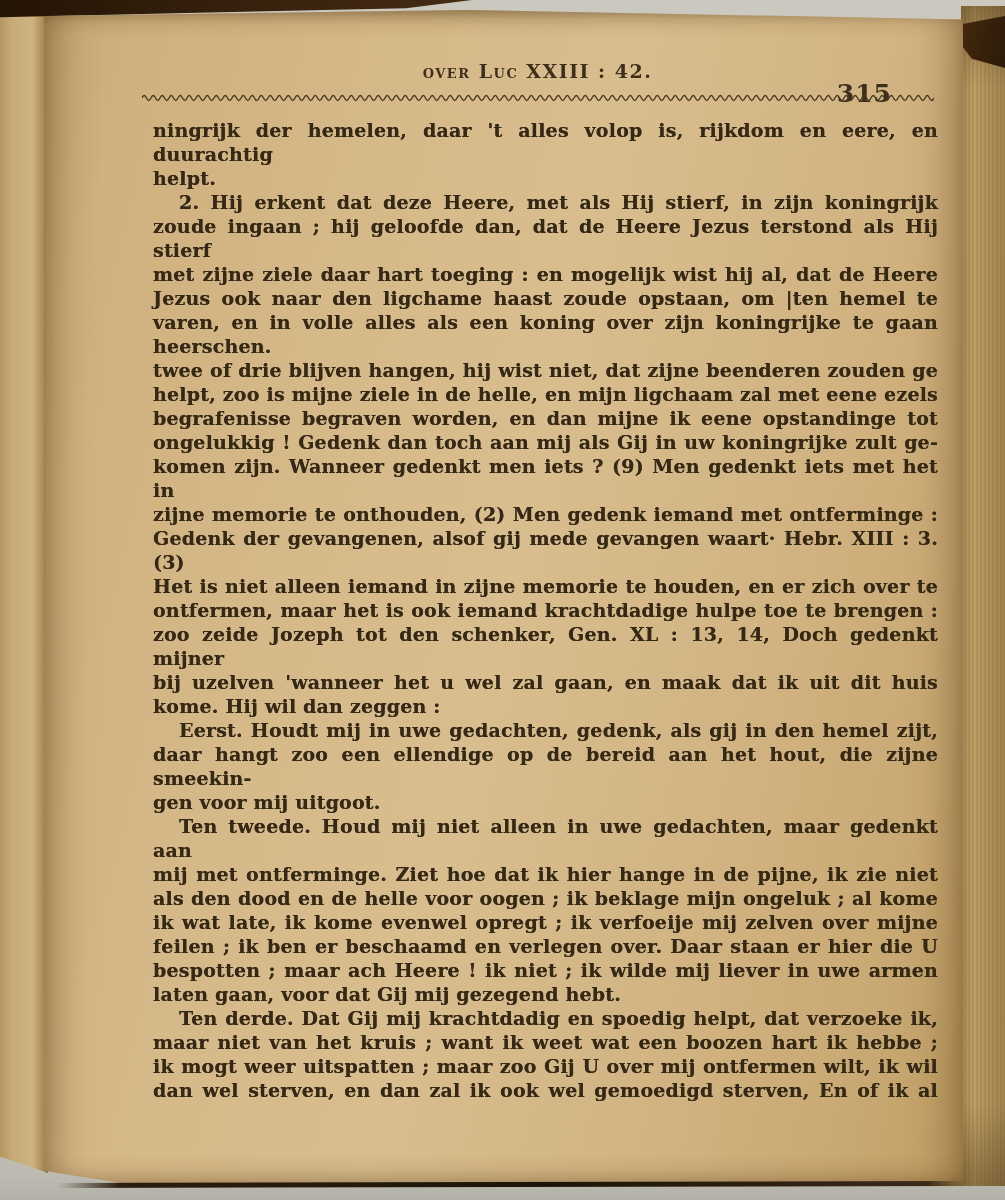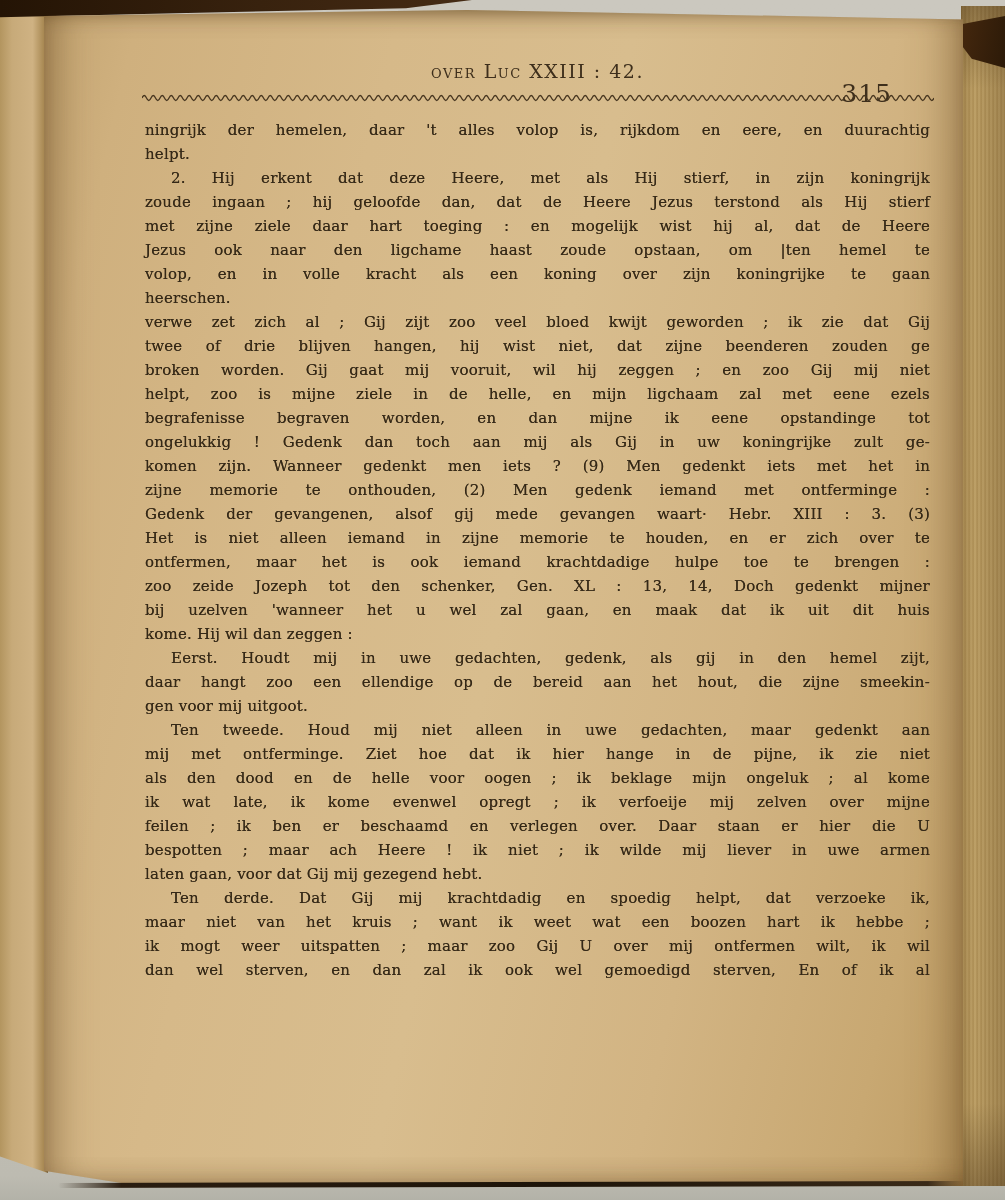--- a/index.html
+++ b/index.html
@@ -55,40 +55,41 @@
   
   .page-bottom-line {
     position: absolute; left: 58px; top: 1182px; width: 906px; height: 5px;
     background: linear-gradient(90deg, rgba(30,20,9,0) 0%, #2a1d10 7%, #1d1409 55%, #3a2a18 96%, rgba(30,20,9,0) 100%);
     border-radius: 3px;
     transform: rotate(-0.12deg);
   }
   .page-inner {
     position: absolute; left: 101px; top: 0; width: 785px; height: 100%;
     color: #342817;
+    font-weight: bold;
   }
   .running-header {
     position: absolute; top: 50px; left: 0; width: 100%; height: 26px;
     font-size: 19px; color: #3e2f1c;
   }
   .running-title {
     text-align: center; letter-spacing: 1.5px;
   }
   .sc { font-variant: small-caps; }
   .page-number {
     position: absolute; right: 38px; top: 19px;
     font-size: 25px; letter-spacing: 1px;
   }
   .wavy-rule {
     position: absolute; top: 80px; left: -3px; width: 792px; height: 14px;
     display: block;
   }
   .text-block {
-    position: absolute; top: 108px; left: 0; width: 785px;
-    font-size: 15px; line-height: 24px;
+    position: absolute; top: 108px; left: 8px; width: 785px;
+    font-size: 19px; line-height: 24px;
     letter-spacing: 0.2px;
     text-shadow: 0 0 0.5px rgba(52,38,18,0.75);
   }
   .para { margin: 0; }
   .line {
     text-align: justify;
     text-align-last: justify;
   }
   .line.indent { text-indent: 26px; }
   .line.lastline { text-align-last: left; }
@@ -117,27 +118,25 @@
       <div class="text-block">
           <div class="para">
             <div class="line">ningrijk der hemelen, daar 't alles volop is, rijkdom en eere, en duurachtig</div>
             <div class="line lastline">helpt.</div>
           </div>
           <div class="para">
             <div class="line indent">2.  Hij  erkent  dat  deze  Heere,  met  als  Hij  stierf,  in  zijn  koningrijk</div>
             <div class="line">zoude ingaan ; hij geloofde dan, dat de Heere Jezus terstond als Hij stierf</div>
             <div class="line">met zijne ziele daar hart toeging :  en mogelijk wist hij al, dat de Heere</div>
             <div class="line">Jezus ook naar den ligchame haast zoude opstaan, om |ten hemel te</div>
-            <div class="line">volop, en in volle kracht als een koning over zijn koningrijke te gaan</div>
+            <div class="line">varen, en in volle alles als een koning over zijn koningrijke te gaan</div>
             <div class="line lastline">heerschen.</div>
           </div>
           <div class="para">
-            <div class="line">verwe zet zich al ;  Gij zijt zoo veel bloed kwijt geworden ;  ik zie dat Gij</div>
             <div class="line">twee of drie blijven hangen, hij wist niet, dat zijne beenderen zouden ge</div>
-            <div class="line">broken worden.  Gij gaat mij vooruit, wil hij zeggen ;  en zoo Gij mij niet</div>
             <div class="line">helpt, zoo is mijne ziele in de helle, en mijn ligchaam zal met eene ezels</div>
             <div class="line">begrafenisse begraven worden, en dan mijne ik eene opstandinge tot</div>
             <div class="line">ongelukkig !  Gedenk dan toch aan mij als Gij in uw koningrijke zult ge-</div>
             <div class="line">komen zijn.  Wanneer gedenkt men iets ? (9) Men gedenkt iets met het in</div>
             <div class="line">zijne memorie te onthouden, (2) Men gedenk iemand met ontferminge :</div>
             <div class="line">Gedenk der gevangenen, alsof gij mede gevangen waart· Hebr. XIII : 3. (3)</div>
             <div class="line">Het is niet alleen iemand in zijne memorie te houden, en er zich over te</div>
             <div class="line">ontfermen, maar het is ook iemand krachtdadige hulpe toe te brengen :</div>
             <div class="line">zoo zeide Jozeph tot den schenker, Gen. XL : 13, 14, Doch gedenkt mijner</div>
             <div class="line">bij uzelven 'wanneer het u wel zal gaan, en maak dat ik uit dit huis</div>

